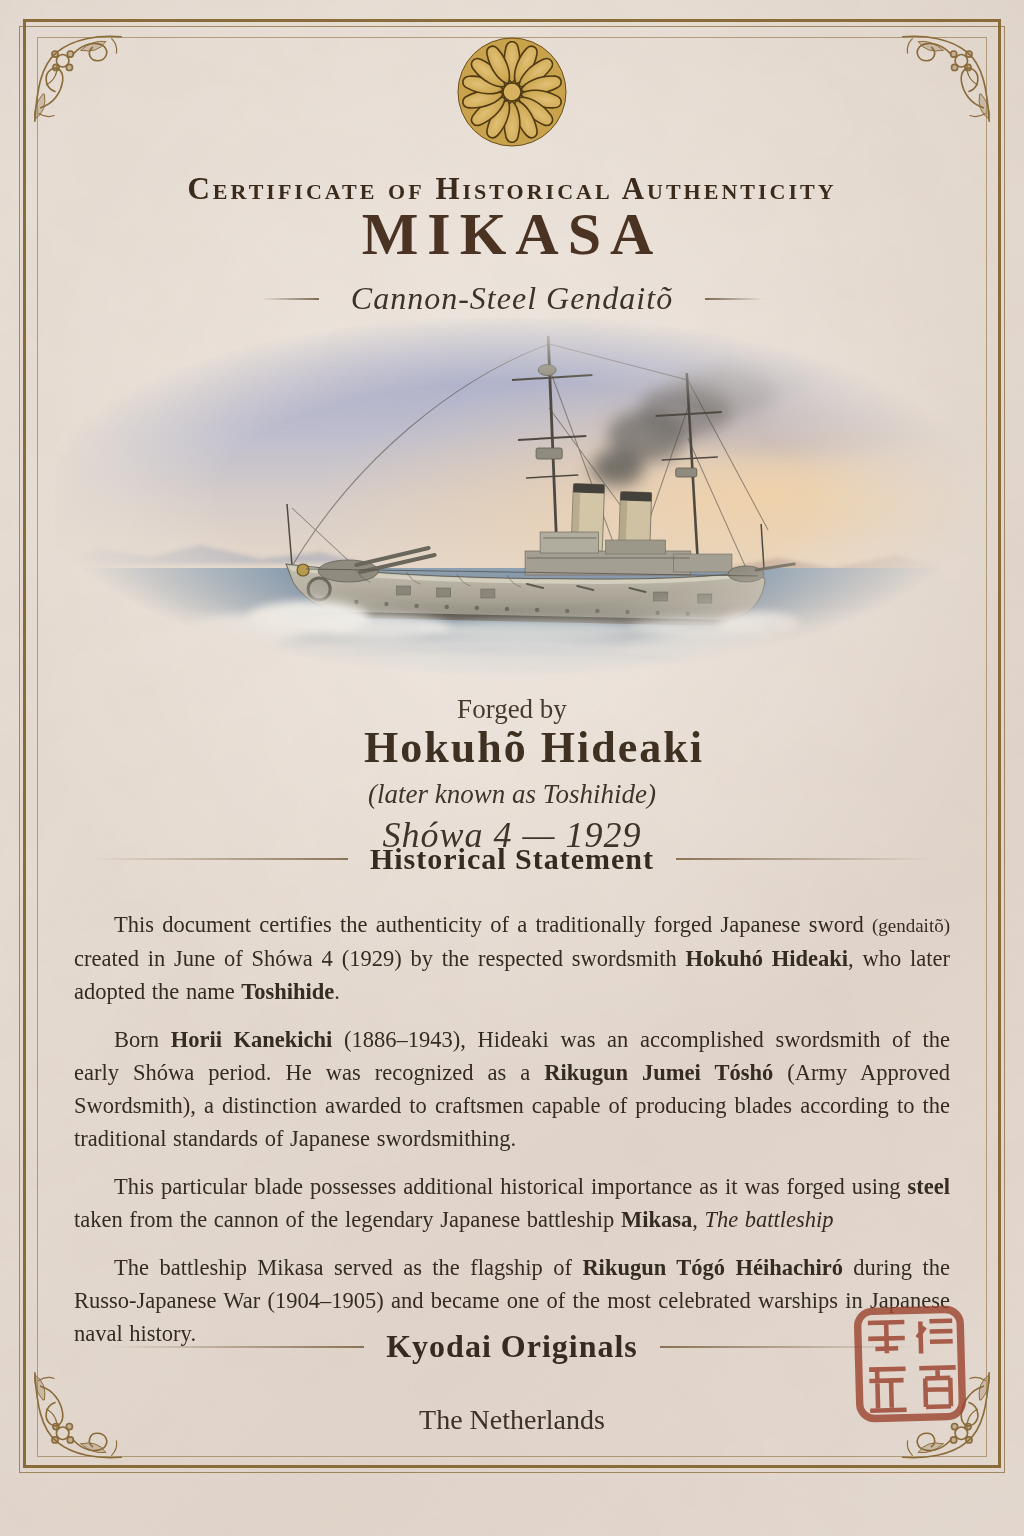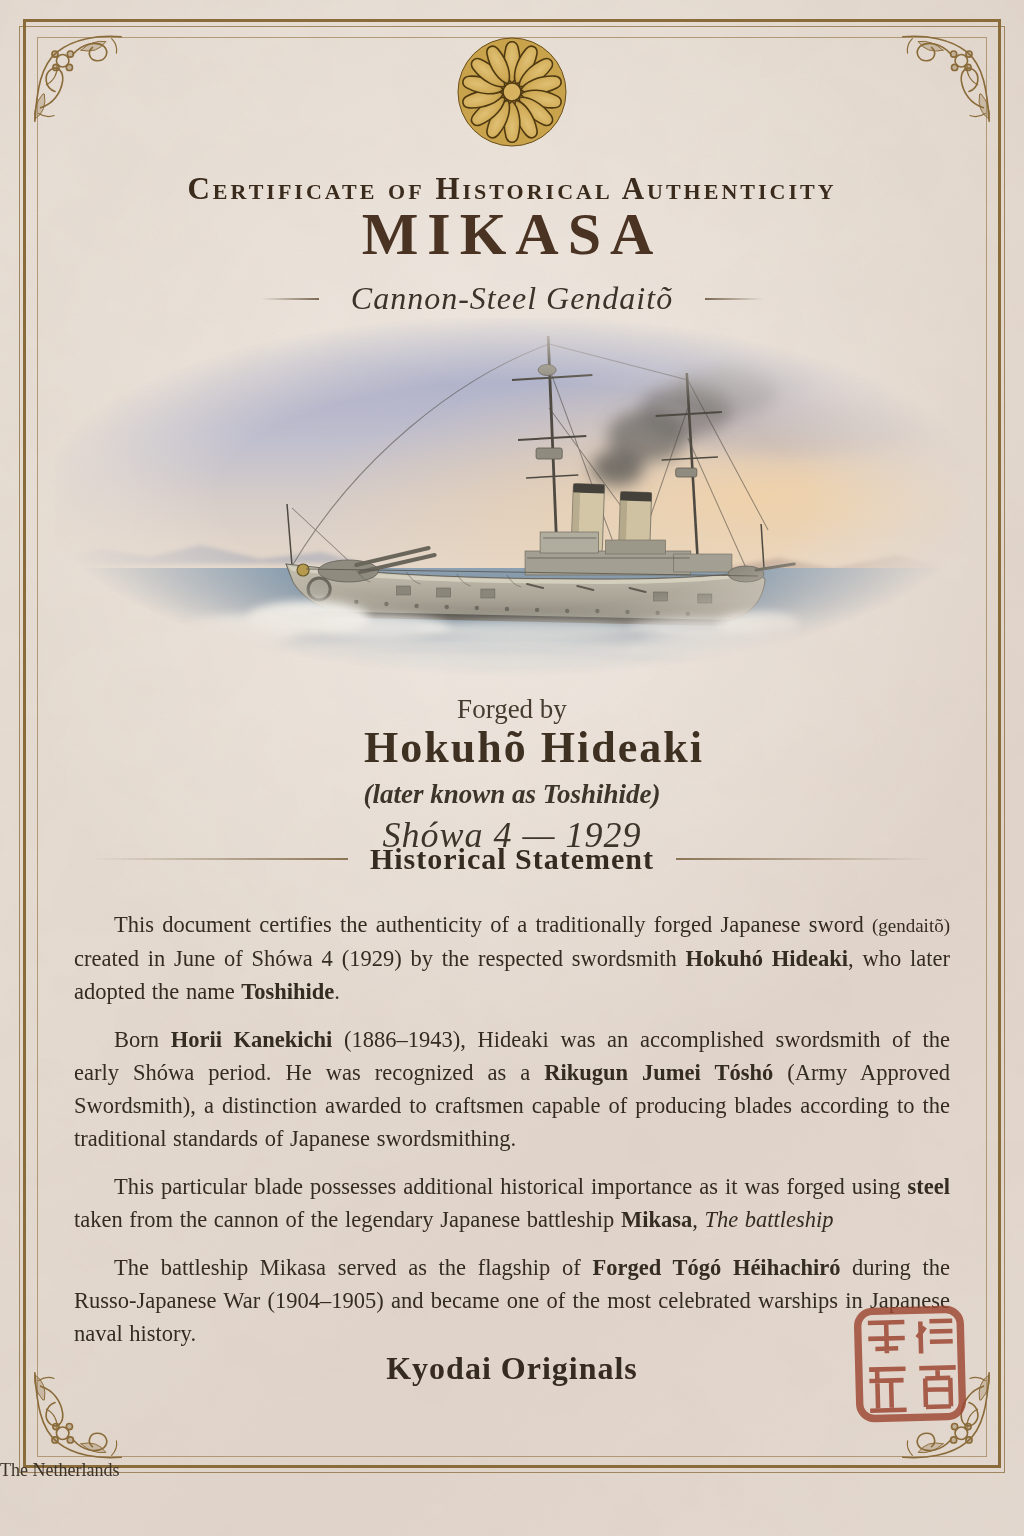--- a/index.html
+++ b/index.html
@@ -40,41 +40,41 @@
   
   .ship-wrap{position:absolute;left:55px;top:318px;width:914px;height:378px;
     -webkit-mask-image:radial-gradient(ellipse 56% 52% at 50% 47%, #000 58%, transparent 92%);
     mask-image:radial-gradient(ellipse 56% 52% at 50% 47%, #000 58%, transparent 92%);}
   .ship-wrap svg{width:100%;height:100%;display:block;}
 
   
   .forged-label{position:absolute;left:0;right:0;top:694px;text-align:center;font-size:27px;color:#463b2e;}
   .smith-name{position:absolute;left:0;right:0;top:722px;margin:0;text-align:center;
     font-size:44px;font-weight:bold;letter-spacing:2px;color:#3f3122;padding-left:44px;}
-  .smith-aka{position:absolute;left:0;right:0;top:779px;text-align:center;font-style:italic;font-size:27px;color:#3d342a;font-weight:bold;}
+  .smith-aka{position:absolute;left:0;right:0;top:779px;text-align:center;font-style:italic;font-size:27px;color:#3d342a;}
   .smith-date{position:absolute;left:0;right:0;top:814px;text-align:center;font-size:36px;letter-spacing:1px;color:#3d342a;font-style:italic;}
 
   .rule-heading{position:absolute;left:75px;right:75px;display:flex;align-items:center;justify-content:center;gap:22px;}
   .rule-heading .rule{flex:1;height:2px;max-width:255px;}
   .rule-heading .rule.l{background:linear-gradient(to right,rgba(122,98,63,0),rgba(122,98,63,.85));}
   .rule-heading .rule.r{background:linear-gradient(to left,rgba(122,98,63,0),rgba(122,98,63,.85));}
   .rule-heading .htext{font-size:30px;font-weight:600;letter-spacing:1px;color:#352b20;white-space:nowrap;}
   #statement-heading{top:842px;}
-  #footer-heading{top:1328px;flex-direction:column;}
+  #footer-heading{top:1328px;}
   #footer-heading .htext{font-size:32px;}
 
   .paragraphs{position:absolute;left:74px;right:74px;top:893px;}
   .paragraphs p{margin:15px 0 13px 0;font-size:22.5px;line-height:33px;text-align:justify;
     text-indent:40px;color:var(--ink,#342b21);word-spacing:1px;}
   .seg-b{font-weight:bold;}
   .seg-i{font-style:italic;}
   .seg-sm{font-size:19px;}
 
   .tagline{position:absolute;left:0;right:0;top:1374px;text-align:center;font-size:23px;color:#3b3228;}
-  .country{position:absolute;left:0;right:0;top:1460px;font-size:18px;color:#3b3228;}
+  .country{position:absolute;left:0;right:0;top:1404px;text-align:center;font-size:28px;color:#3b3228;}
 
   .hanko{position:absolute;left:853px;top:1304px;width:114px;height:120px;transform:rotate(-1.5deg);opacity:.92;}
   .hanko svg{width:100%;height:100%;}
 </style>
 </head>
 <body>
 
 <div class="page">
 
   <svg class="texture" aria-hidden="true">
@@ -346,21 +346,21 @@
   <div class="rule-heading" id="statement-heading">
     <span class="rule l"></span>
     <span class="htext">Historical Statement</span>
     <span class="rule r"></span>
   </div>
 
   <div class="paragraphs">
     <p><span>This document certifies the authenticity of a traditionally forged Japanese sword </span><span class="seg-sm">(gendaitõ)</span><span> created in June of Shówa 4 (1929) by the respected swordsmith </span><span class="seg-b">Hokuhó Hideaki</span><span>, who later adopted the name </span><span class="seg-b">Toshihide</span><span>.</span></p>
     <p><span>Born </span><span class="seg-b">Horii Kanekichi</span><span> (1886–1943), Hideaki was an accomplished swordsmith of the early Shówa period. He was recognized as a </span><span class="seg-b">Rikugun Jumei Tóshó</span><span> (Army Approved Swordsmith), a distinction awarded to craftsmen capable of producing blades according to the traditional standards of Japanese swordsmithing.</span></p>
     <p><span>This particular blade possesses additional historical importance as it was forged using </span><span class="seg-b">steel</span><span> taken from the cannon of the legendary Japanese battleship </span><span class="seg-b">Mikasa</span><span>,</span><span class="seg-i"> The battleship</span></p>
-    <p><span>The battleship Mikasa served as the flagship of </span><span class="seg-b">Forged Tógó Héihachiró</span><span> during the Russo-Japanese War (1904–1905) and became one of the most celebrated warships in Japanese naval history.</span></p>
+    <p><span>The battleship Mikasa served as the flagship of </span><span class="seg-b">Rikugun Tógó Héihachiró</span><span> during the Russo-Japanese War (1904–1905) and became one of the most celebrated warships in Japanese naval history.</span></p>
   </div>
 
   <div class="rule-heading" id="footer-heading">
     <span class="rule l"></span>
     <span class="htext">Kyodai Originals</span>
     <span class="rule r"></span>
   </div>
   <div class="country">The Netherlands</div>
 
   <div class="hanko">

